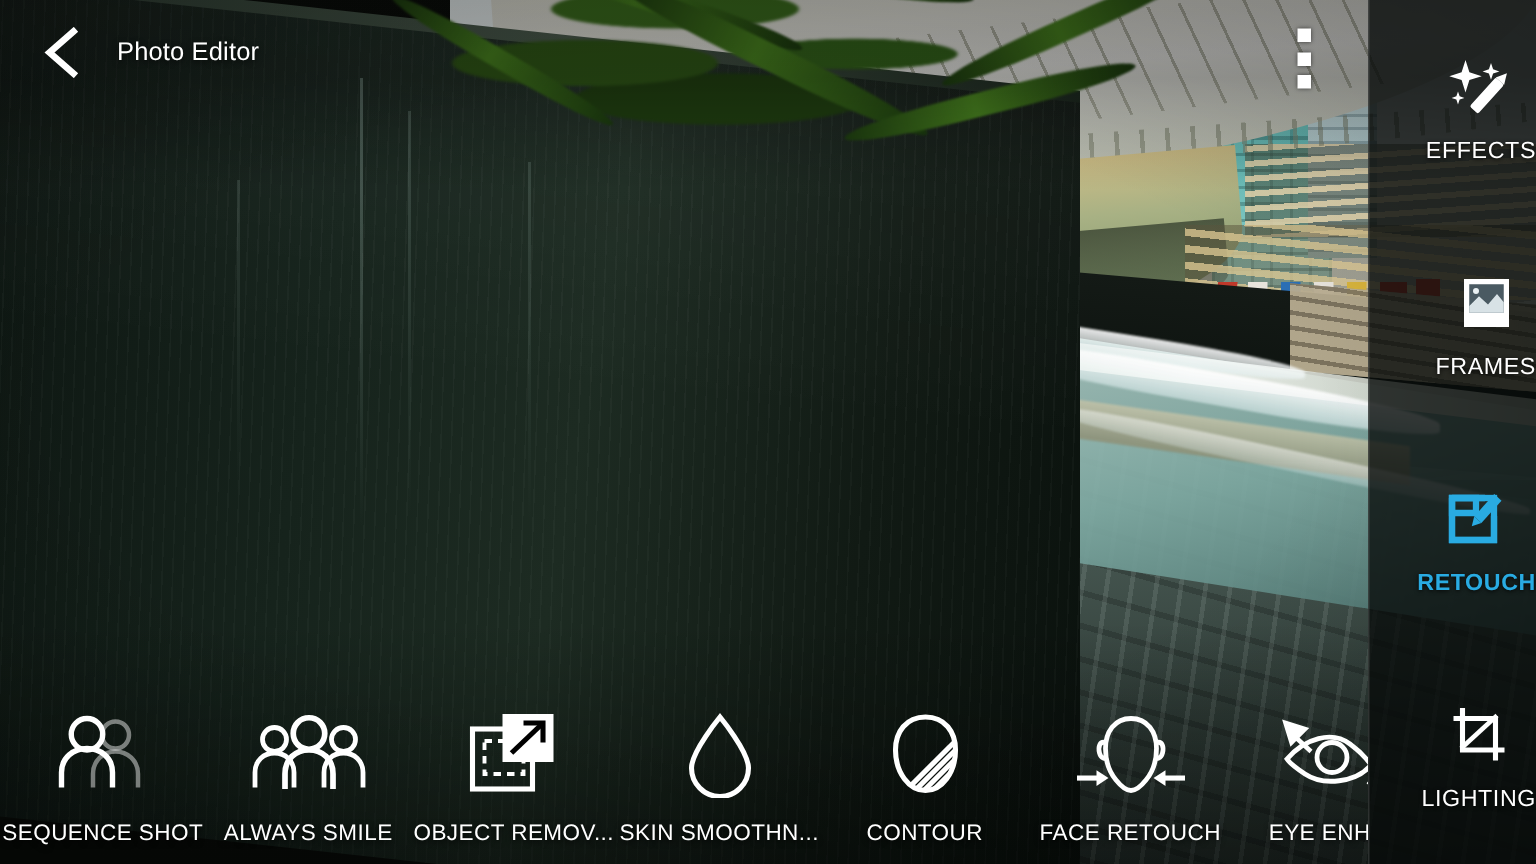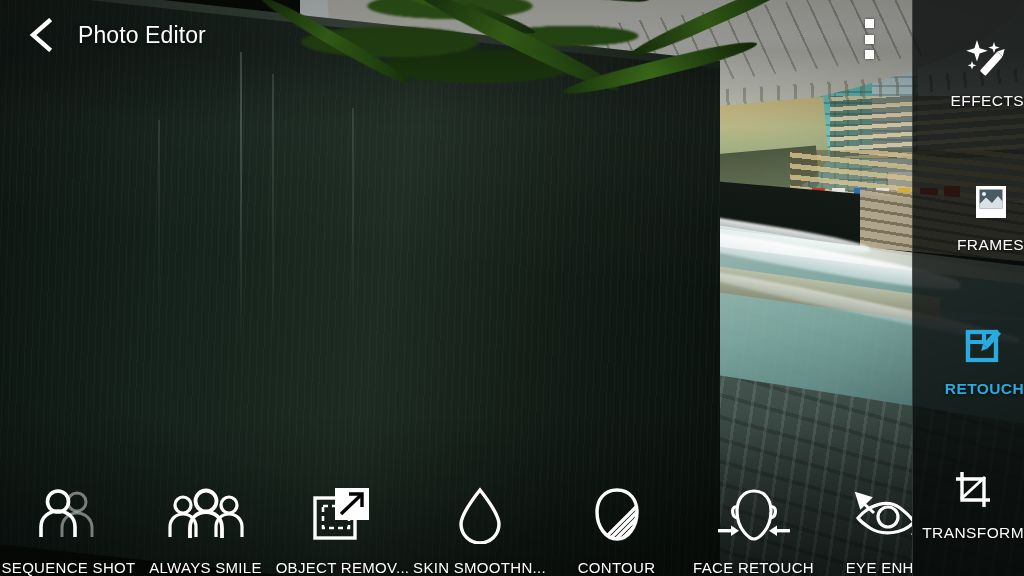--- a/index.html
+++ b/index.html
@@ -290,21 +290,21 @@
     z-index: 30;
   }
   .back-btn {
     width: 40px; height: 46px;
     display: flex; align-items: center; justify-content: center;
     cursor: pointer;
   }
   .back-btn svg { display: block; }
   .app-title {
     color: #fff;
-    font-size: 23px;
+    font-size: 17px;
     font-weight: 400;
     letter-spacing: .1px;
     margin-left: 16px;
     text-shadow: 0 1px 4px rgba(0,0,0,.8);
   }
 
   
   .overflow {
     position: absolute;
     left: 858px; top: 16px;
@@ -371,20 +371,21 @@
     gap: 16px;
     cursor: pointer;
   }
   .tool .t-icon { height: 56px; display:flex; align-items:center; justify-content:center; }
   .tool .t-label {
     font-size: 15px;
     color: #fff;
     letter-spacing: .3px;
     white-space: nowrap;
     text-shadow: 0 1px 4px rgba(0,0,0,.9);
+    margin-bottom: 12px;
   }
 </style>
 </head>
 <body>
 
 <div id="app">
 
   <div class="photo">
 
     <div class="sky"></div>
@@ -534,21 +535,21 @@
     </div>
 
     <div class="side-item">
       <span class="s-icon">
         <svg width="48" height="48" viewBox="0 0 48 48">
           <path d="M13 6 V34 H41" fill="none" stroke="#ffffff" stroke-width="3.4"></path>
           <path d="M7 13 H35 V41" fill="none" stroke="#ffffff" stroke-width="3.4"></path>
           <line x1="12" y1="33" x2="36" y2="11" stroke="#ffffff" stroke-width="3"></line>
         </svg>
       </span>
-      <span class="s-label">TRANSFORM</span>
+      <span class="s-label">LIGHTING</span>
     </div>
   </div>
 
   <div class="bottombar">
 
     <div class="tool">
       <span class="t-icon">
         <svg width="74" height="56" viewBox="0 0 74 56">
           <g fill="none" stroke="#ffffff" stroke-opacity=".45" stroke-width="3">
             <circle cx="45" cy="15" r="9"></circle>

